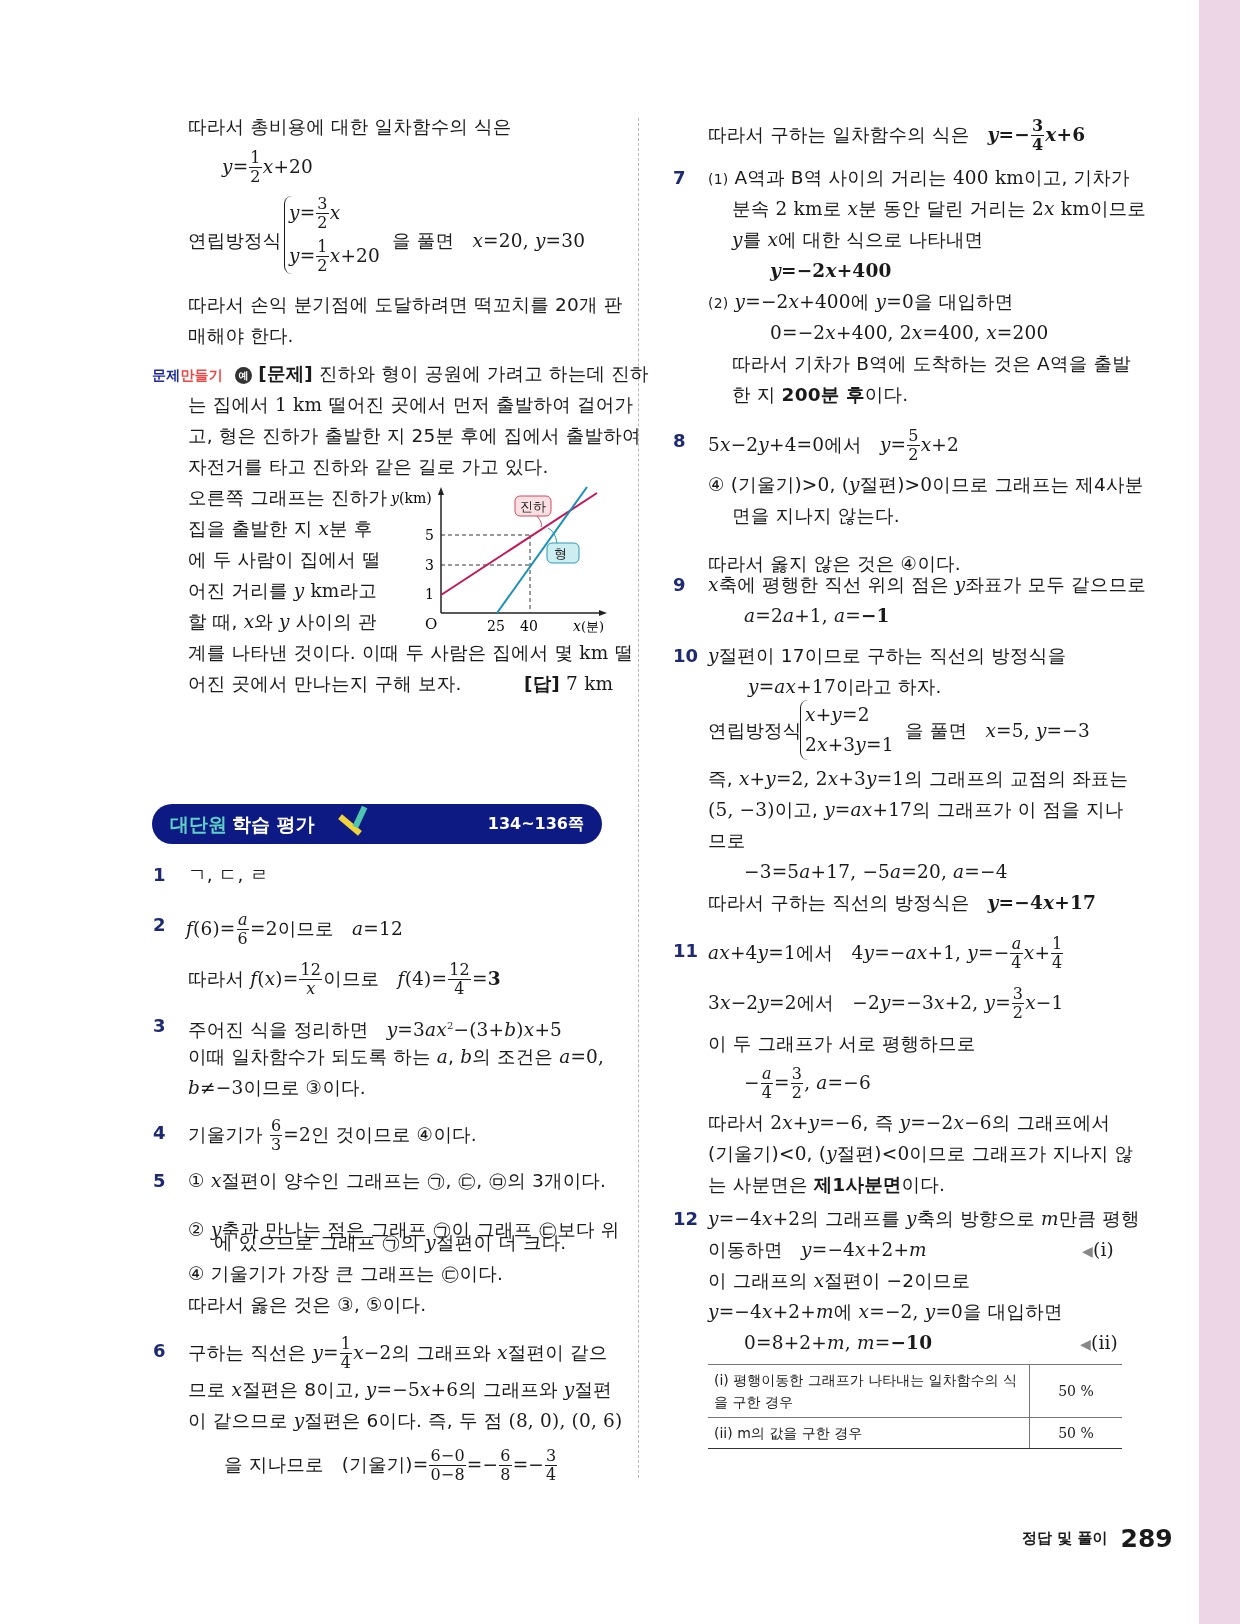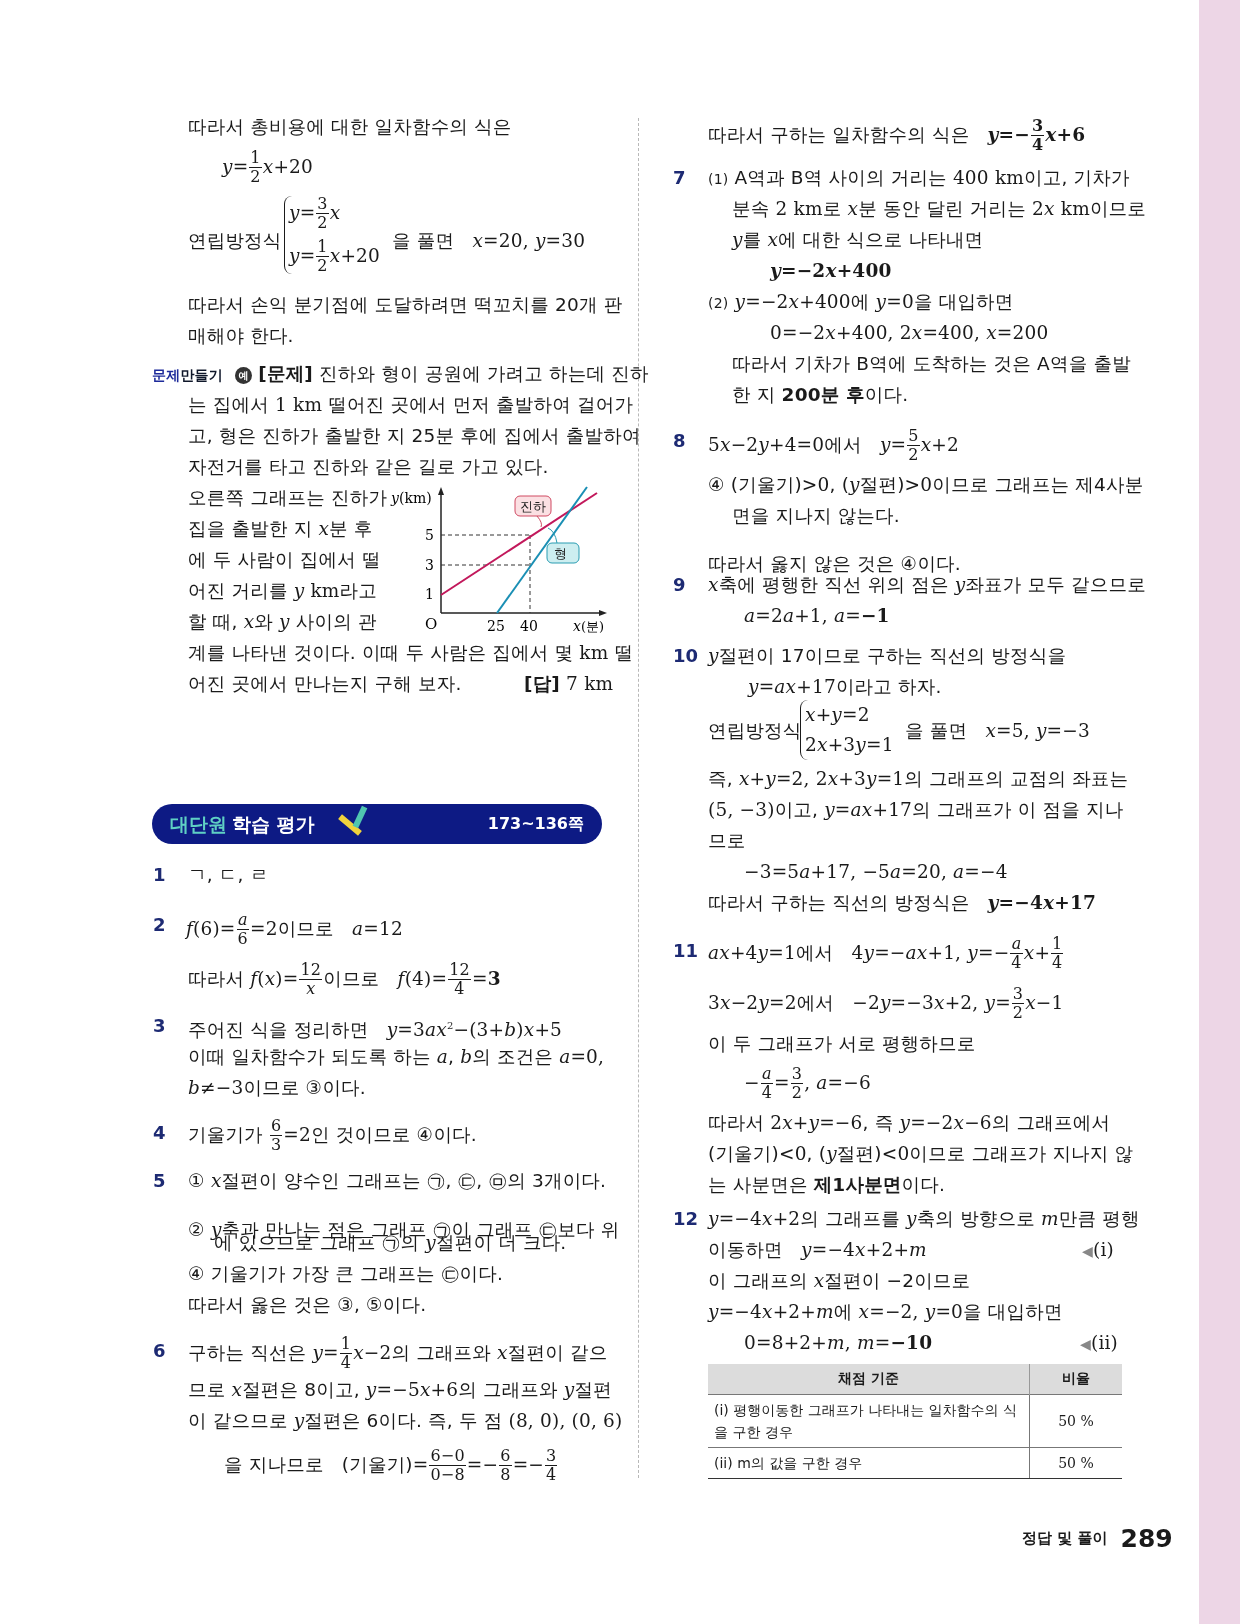--- a/index.html
+++ b/index.html
@@ -16,21 +16,21 @@
   b { font-weight:bold; }
   .frac { display:inline-block; vertical-align:middle; text-align:center; line-height:1; margin:0 1px; font-family:"DejaVu Serif","Liberation Serif",serif; }
   .frac > span { display:block; font-size:16px; padding:0 1px; }
   .frac > span.num { border-bottom:1.3px solid #1a1a1a; padding-bottom:1px; }
   .frac > span.den { padding-top:1px; }
   .qnum { position:absolute; font-family:"DejaVu Sans","Liberation Sans",sans-serif; font-weight:bold; color:#1d2a73; font-size:18px; }
   .brace-inner { display:inline-block; border-left:1.6px solid #1a1a1a; border-radius:8px 0 0 8px; padding-left:4px; vertical-align:middle; }
   .brace-inner > div { line-height:28px; }
   .tag-mk { font-family:"DejaVu Sans","Liberation Sans",sans-serif; font-weight:bold; font-size:14px; }
   .tag-mk .a { color:#1d2a9a; }
-  .tag-mk .b { color:#0f172a; }
+  .tag-mk .b { color:#ef4444; }
   .ex-icon { display:inline-block; width:17px; height:17px; border-radius:50%; background:#333; color:#fff; font-size:10px; line-height:17px; text-align:center; vertical-align:middle; font-weight:bold; }
   .banner { position:absolute; left:152px; top:804px; width:450px; height:40px; background:#0d1a84; border-radius:20px; overflow:hidden; }
   .banner .t1 { position:absolute; left:18px; top:8px; font-family:"DejaVu Sans","Liberation Sans",sans-serif; font-weight:bold; font-size:19px; color:#5fd0c4; }
   .banner .t2 { position:absolute; left:80px; top:8px; font-family:"DejaVu Sans","Liberation Sans",sans-serif; font-weight:bold; font-size:19px; color:#ffffff; }
   .banner .pages { position:absolute; right:18px; top:10px; font-family:"DejaVu Sans","Liberation Sans",sans-serif; font-weight:bold; font-size:16px; color:#ffffff; }
   .banner .deco1 { position:absolute; left:185px; top:18px; width:26px; height:6px; background:#f1d33c; transform:rotate(40deg); }
   .banner .deco2 { position:absolute; left:205px; top:2px; width:6px; height:22px; background:#4fc5b0; transform:rotate(25deg); }
   table.score { position:absolute; left:708px; top:1364px; width:414px; border-collapse:collapse; font-family:"DejaVu Sans","Liberation Sans",sans-serif; font-size:14px; }
   table.score th { background:#dcdcdc; font-weight:bold; height:28px; border-left:1px solid #999; }
   table.score th:first-child { border-left:none; }
@@ -108,21 +108,21 @@
     <rect x="162" y="60" width="32" height="20" rx="5" fill="#cdeef0" stroke="#2a9db2" stroke-width="1"></rect>
     <text x="169" y="75" font-size="13" fill="#222">형</text>
     <path d="M172,60 Q170,48 163,45" stroke="#2a9db2" fill="none" stroke-width="1"></path>
   </svg>
 
   <div class="banner">
     <span class="t1">대단원</span>
     <span class="t2">학습 평가</span>
     <span class="deco1"></span>
       <span class="deco2"></span>
-    <span class="pages">173~136쪽</span>
+    <span class="pages">134~136쪽</span>
   </div>
 
   <span class="qnum" style="left:153px;top:864px;">1</span>
   <div class="line" style="left:188px;top:862px;">ㄱ, ㄷ, ㄹ</div>
 
   <span class="qnum" style="left:153px;top:914px;">2</span>
   <div class="line math" style="left:186px;top:912px;"><i class="v">f</i>(6)=<span class="frac"><span class="num"><i class="v">a</i></span><span class="den">6</span></span>=2<span style="font-family:'DejaVu Sans',sans-serif;">이므로</span> &nbsp; <i class="v">a</i>=12</div>
   <div class="line math" style="left:188px;top:962px;"><span style="font-family:'DejaVu Sans',sans-serif;">따라서</span> <i class="v">f</i>(<i class="v">x</i>)=<span class="frac"><span class="num">12</span><span class="den"><i class="v">x</i></span></span><span style="font-family:'DejaVu Sans',sans-serif;">이므로</span> &nbsp; <i class="v">f</i>(4)=<span class="frac"><span class="num">12</span><span class="den">4</span></span>=<b>3</b></div>
 
   <span class="qnum" style="left:153px;top:1015px;">3</span>
@@ -200,24 +200,20 @@
   <div class="line" style="left:708px;top:1206px;"><span class="math"><i class="v">y</i>=−4<i class="v">x</i>+2</span>의 그래프를 <i class="v">y</i>축의 방향으로 <i class="v">m</i>만큼 평행</div>
   <div class="line" style="left:708px;top:1237px;">이동하면 &nbsp; <span class="math"><i class="v">y</i>=−4<i class="v">x</i>+2+<i class="v">m</i></span></div>
   <div class="line" style="left:1082px;top:1237px;"><span class="marker">◀</span><span class="math">(i)</span></div>
   <div class="line" style="left:708px;top:1268px;">이 그래프의 <i class="v">x</i>절편이 −2이므로</div>
   <div class="line" style="left:708px;top:1299px;"><span class="math"><i class="v">y</i>=−4<i class="v">x</i>+2+<i class="v">m</i></span>에 <span class="math"><i class="v">x</i>=−2, <i class="v">y</i>=0</span>을 대입하면</div>
   <div class="line math" style="left:744px;top:1330px;">0=8+2+<i class="v">m</i>, <i class="v">m</i>=<b>−10</b></div>
   <div class="line" style="left:1080px;top:1330px;"><span class="marker">◀</span><span class="math">(ii)</span></div>
 
   <table class="score">
     <tbody>
-        <tr>
-      <th>채점 기준</th>
-      <th>비율</th>
-    </tr>
     <tr>
       <td>(i) 평행이동한 그래프가 나타내는 일차함수의 식을 구한 경우</td>
       <td class="pct">50 %</td>
     </tr>
     <tr>
       <td>(ii) m의 값을 구한 경우</td>
       <td class="pct">50 %</td>
     </tr>
   </tbody>
     </table>

